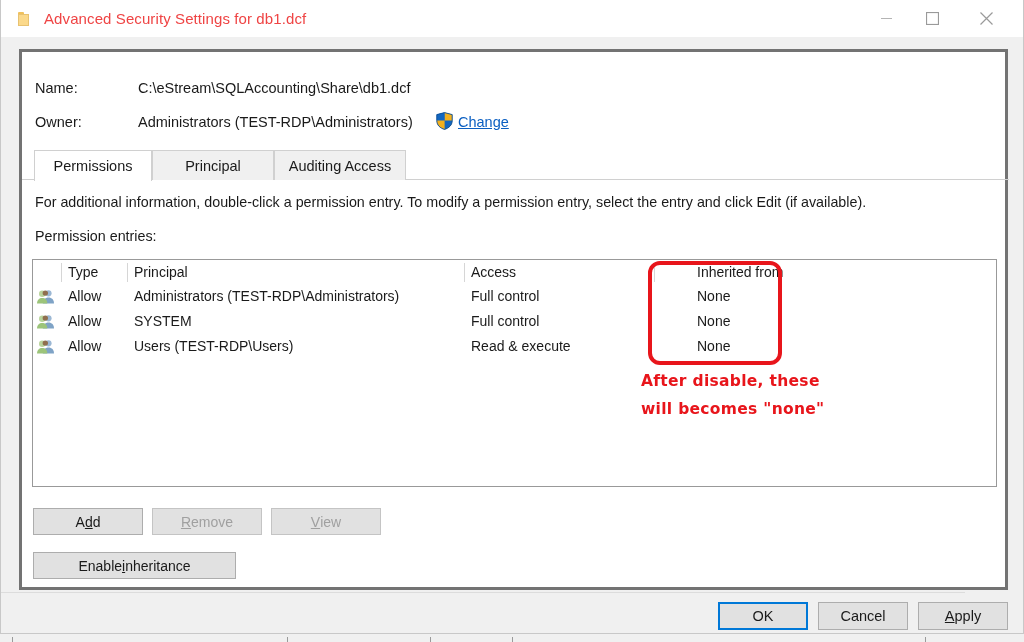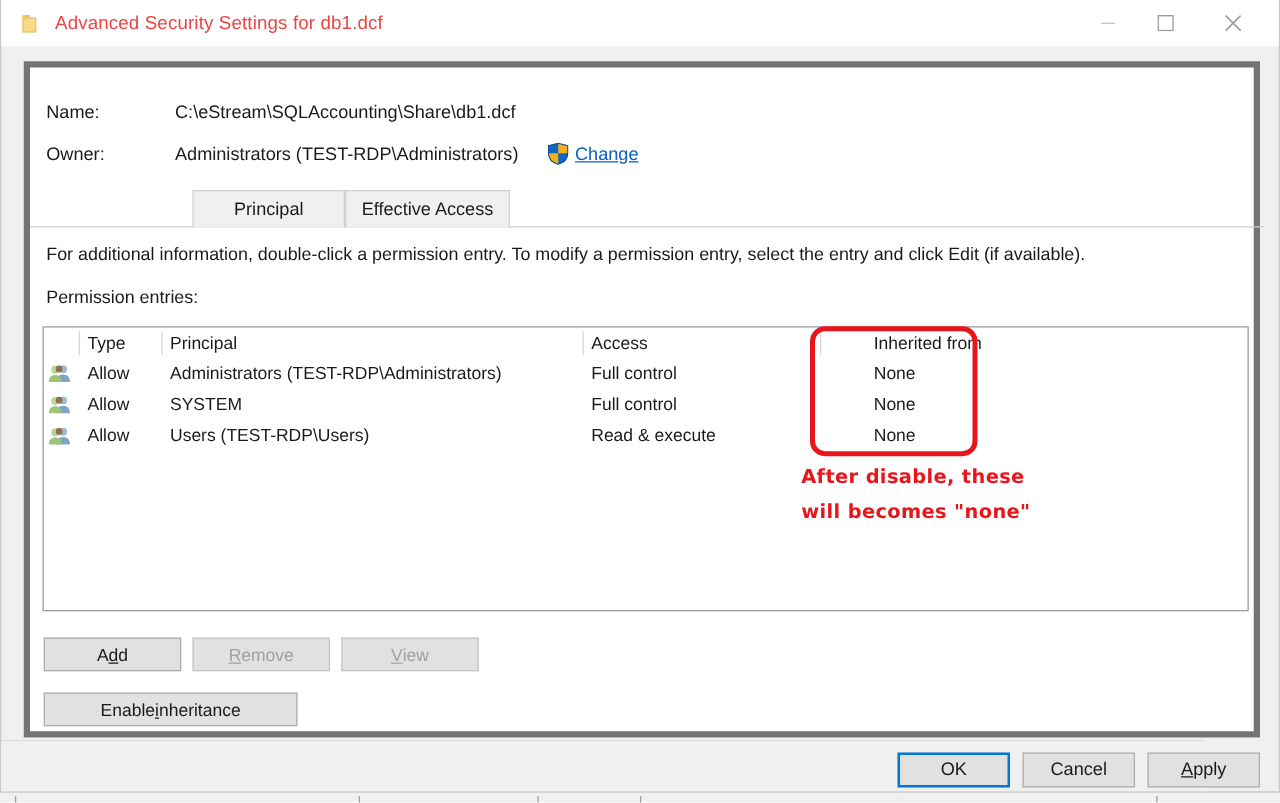--- a/index.html
+++ b/index.html
@@ -68,21 +68,21 @@
   #btn-min { right: 114px; }
   #btn-max { right: 68px; }
   #btn-close { right: 14px; }
   .wc svg { display: block; }
 
   
   #panel {
     position: absolute; left: 18px; top: 49px;
     width: 989px; height: 541px;
     background: #ffffff;
-    border: 5px solid #737373;
+    border: 3px solid #737373;
   }
 
   
   .info-row { position: absolute; font-size: 14.5px; color: #1a1a1a; }
   #lbl-name  { left: 13px; top: 28px; }
   #val-name  { left: 116px; top: 28px; text-align: right; }
   #lbl-owner { left: 13px; top: 62px; }
   #val-owner { left: 116px; top: 62px; }
 
   #shield-icon { position: absolute; left: 414px; top: 60px; width: 17px; height: 18px; }
@@ -268,25 +268,28 @@
       <path d="M8.5 0.6 L16.2 2.6 L16.2 8.6 C16.2 13.2 12.8 16.2 8.5 17.4 C4.2 16.2 0.8 13.2 0.8 8.6 L0.8 2.6 Z" fill="#1266c0"></path>
       <path d="M8.5 0.6 L16.2 2.6 L16.2 8.6 C16.2 13.2 12.8 16.2 8.5 17.4 Z" fill="#f2b01e"></path>
       <path d="M8.5 0.6 L0.8 2.6 L0.8 8.6 L8.5 8.6 Z" fill="#1266c0"></path>
       <path d="M8.5 8.6 L16.2 8.6 C16.2 13.2 12.8 16.2 8.5 17.4 Z" fill="#1266c0"></path>
       <path d="M0.8 8.6 L8.5 8.6 L8.5 17.4 C4.2 16.2 0.8 13.2 0.8 8.6 Z" fill="#f2b01e"></path>
       <path d="M8.5 0.6 L16.2 2.6 L16.2 8.6 C16.2 13.2 12.8 16.2 8.5 17.4 C4.2 16.2 0.8 13.2 0.8 8.6 L0.8 2.6 Z" fill="none" stroke="#0d4f96" stroke-width="0.9"></path>
     </svg>
     <div id="change-link">Change</div>
 
     <div id="tabstrip">
+      <div class="tab active" id="tab-permissions">
+        <span>Permissions</span>
+      </div>
       <div class="tab" id="tab-auditing">
         <span>Principal</span>
       </div>
       <div class="tab" id="tab-effective">
-        <span>Effective Access</span>
+        <span>Auditing Access</span>
       </div>
     </div>
 
     <div id="desc">For additional information, double-click a permission entry. To modify a permission entry, select the entry and click Edit (if available).</div>
     <div id="entries-caption">Permission entries:</div>
 
     <div id="listbox">
       <div id="list-header">
         <div class="col-sep sep-type"></div>
         <div class="col-sep sep-princ"></div>

